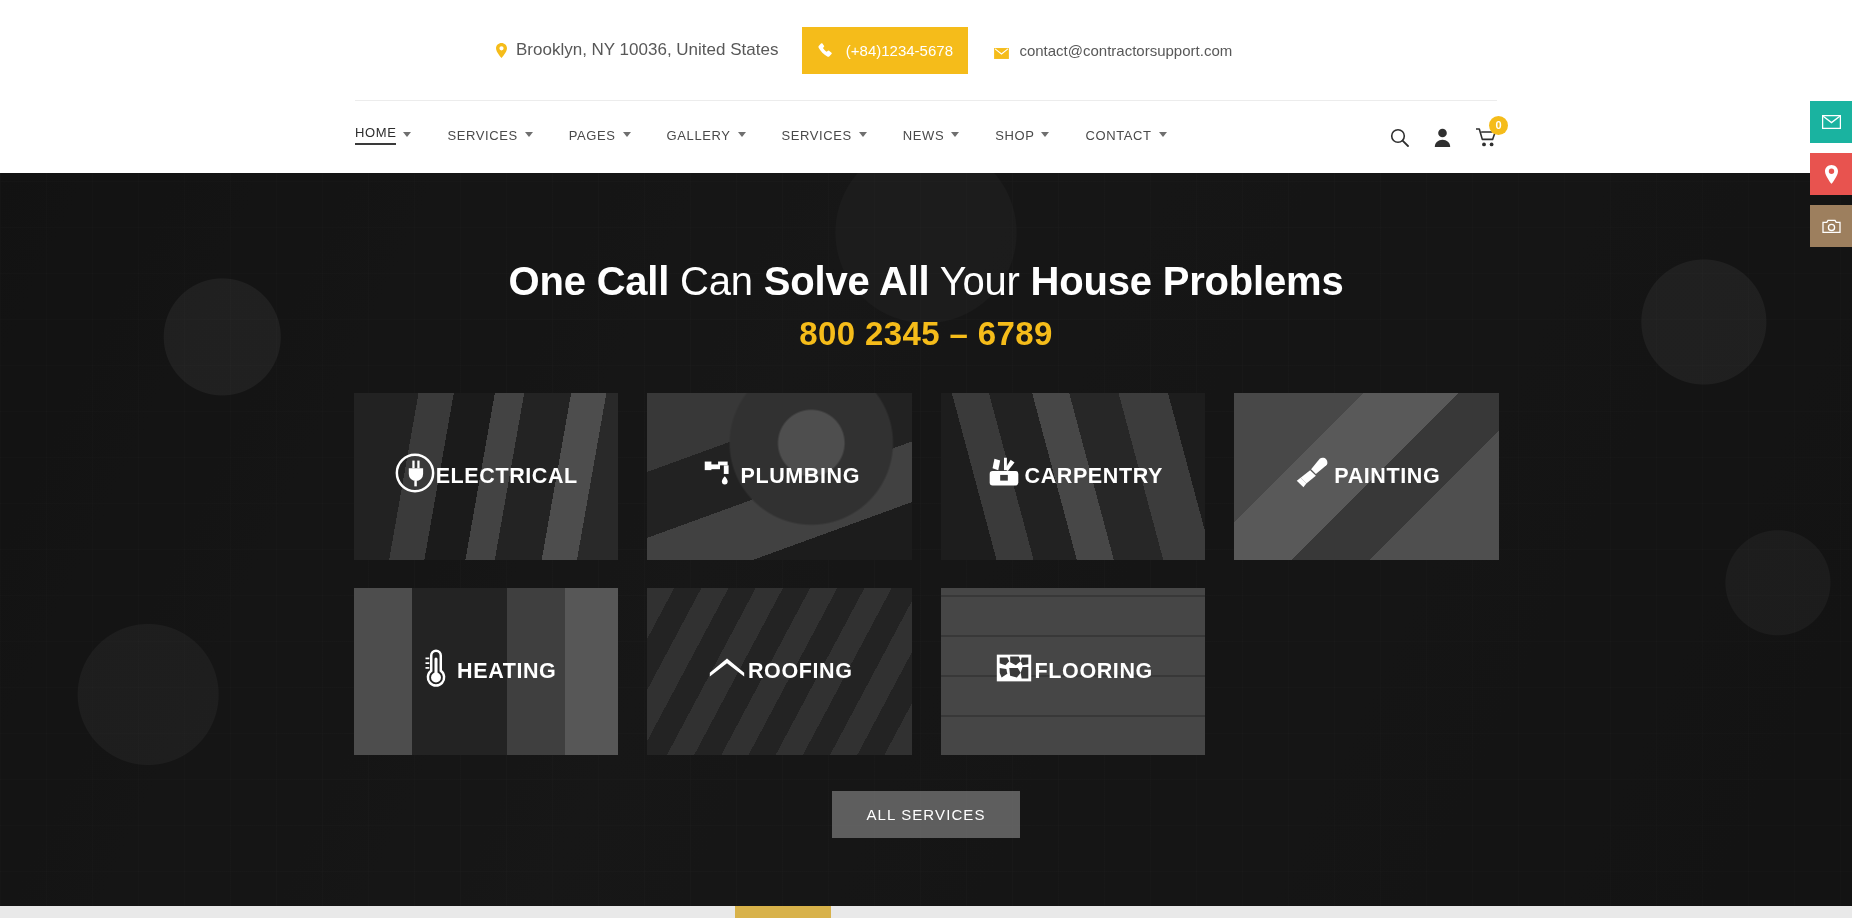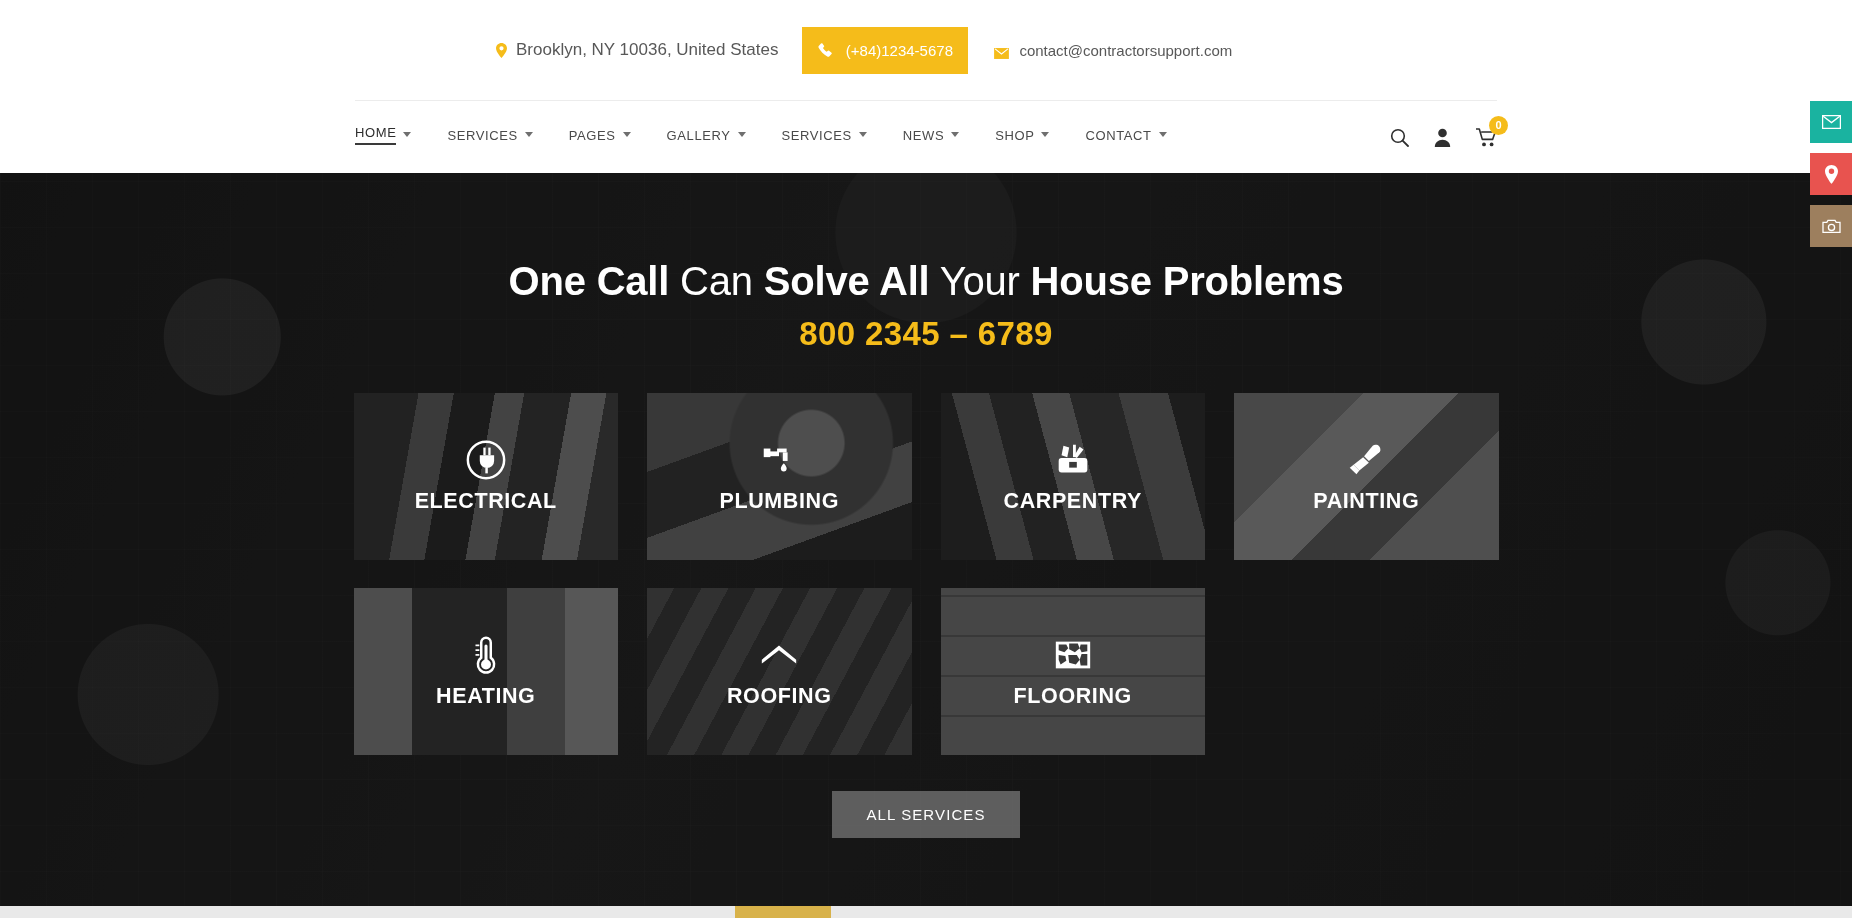--- a/index.html
+++ b/index.html
@@ -129,21 +129,21 @@
   }
 
   
   .svc-grid {
     position:relative; z-index:3;
     width:1145px; margin:40px auto 0;
     display:grid; grid-template-columns:repeat(4,1fr); gap:28px 29px;
   }
   .svc-tile {
     position:relative; height:167px; overflow:hidden; cursor:pointer;
-    display:flex; flex-direction:column; align-items:center; justify-content:center;
+    display:flex; align-items:center; justify-content:center;
   }
   .svc-photo { position:absolute; inset:0; filter:grayscale(1) brightness(.78); }
   .svc-shade { position:absolute; inset:0; background:rgba(20,20,20,.42); }
   .svc-icon { position:relative; z-index:2; width:42px; height:42px; margin-bottom:8px; }
   .svc-label {
     position:relative; z-index:2; color:#fff; font-size:21.5px; font-weight:bold;
     letter-spacing:0.6px;
   }
 
   

